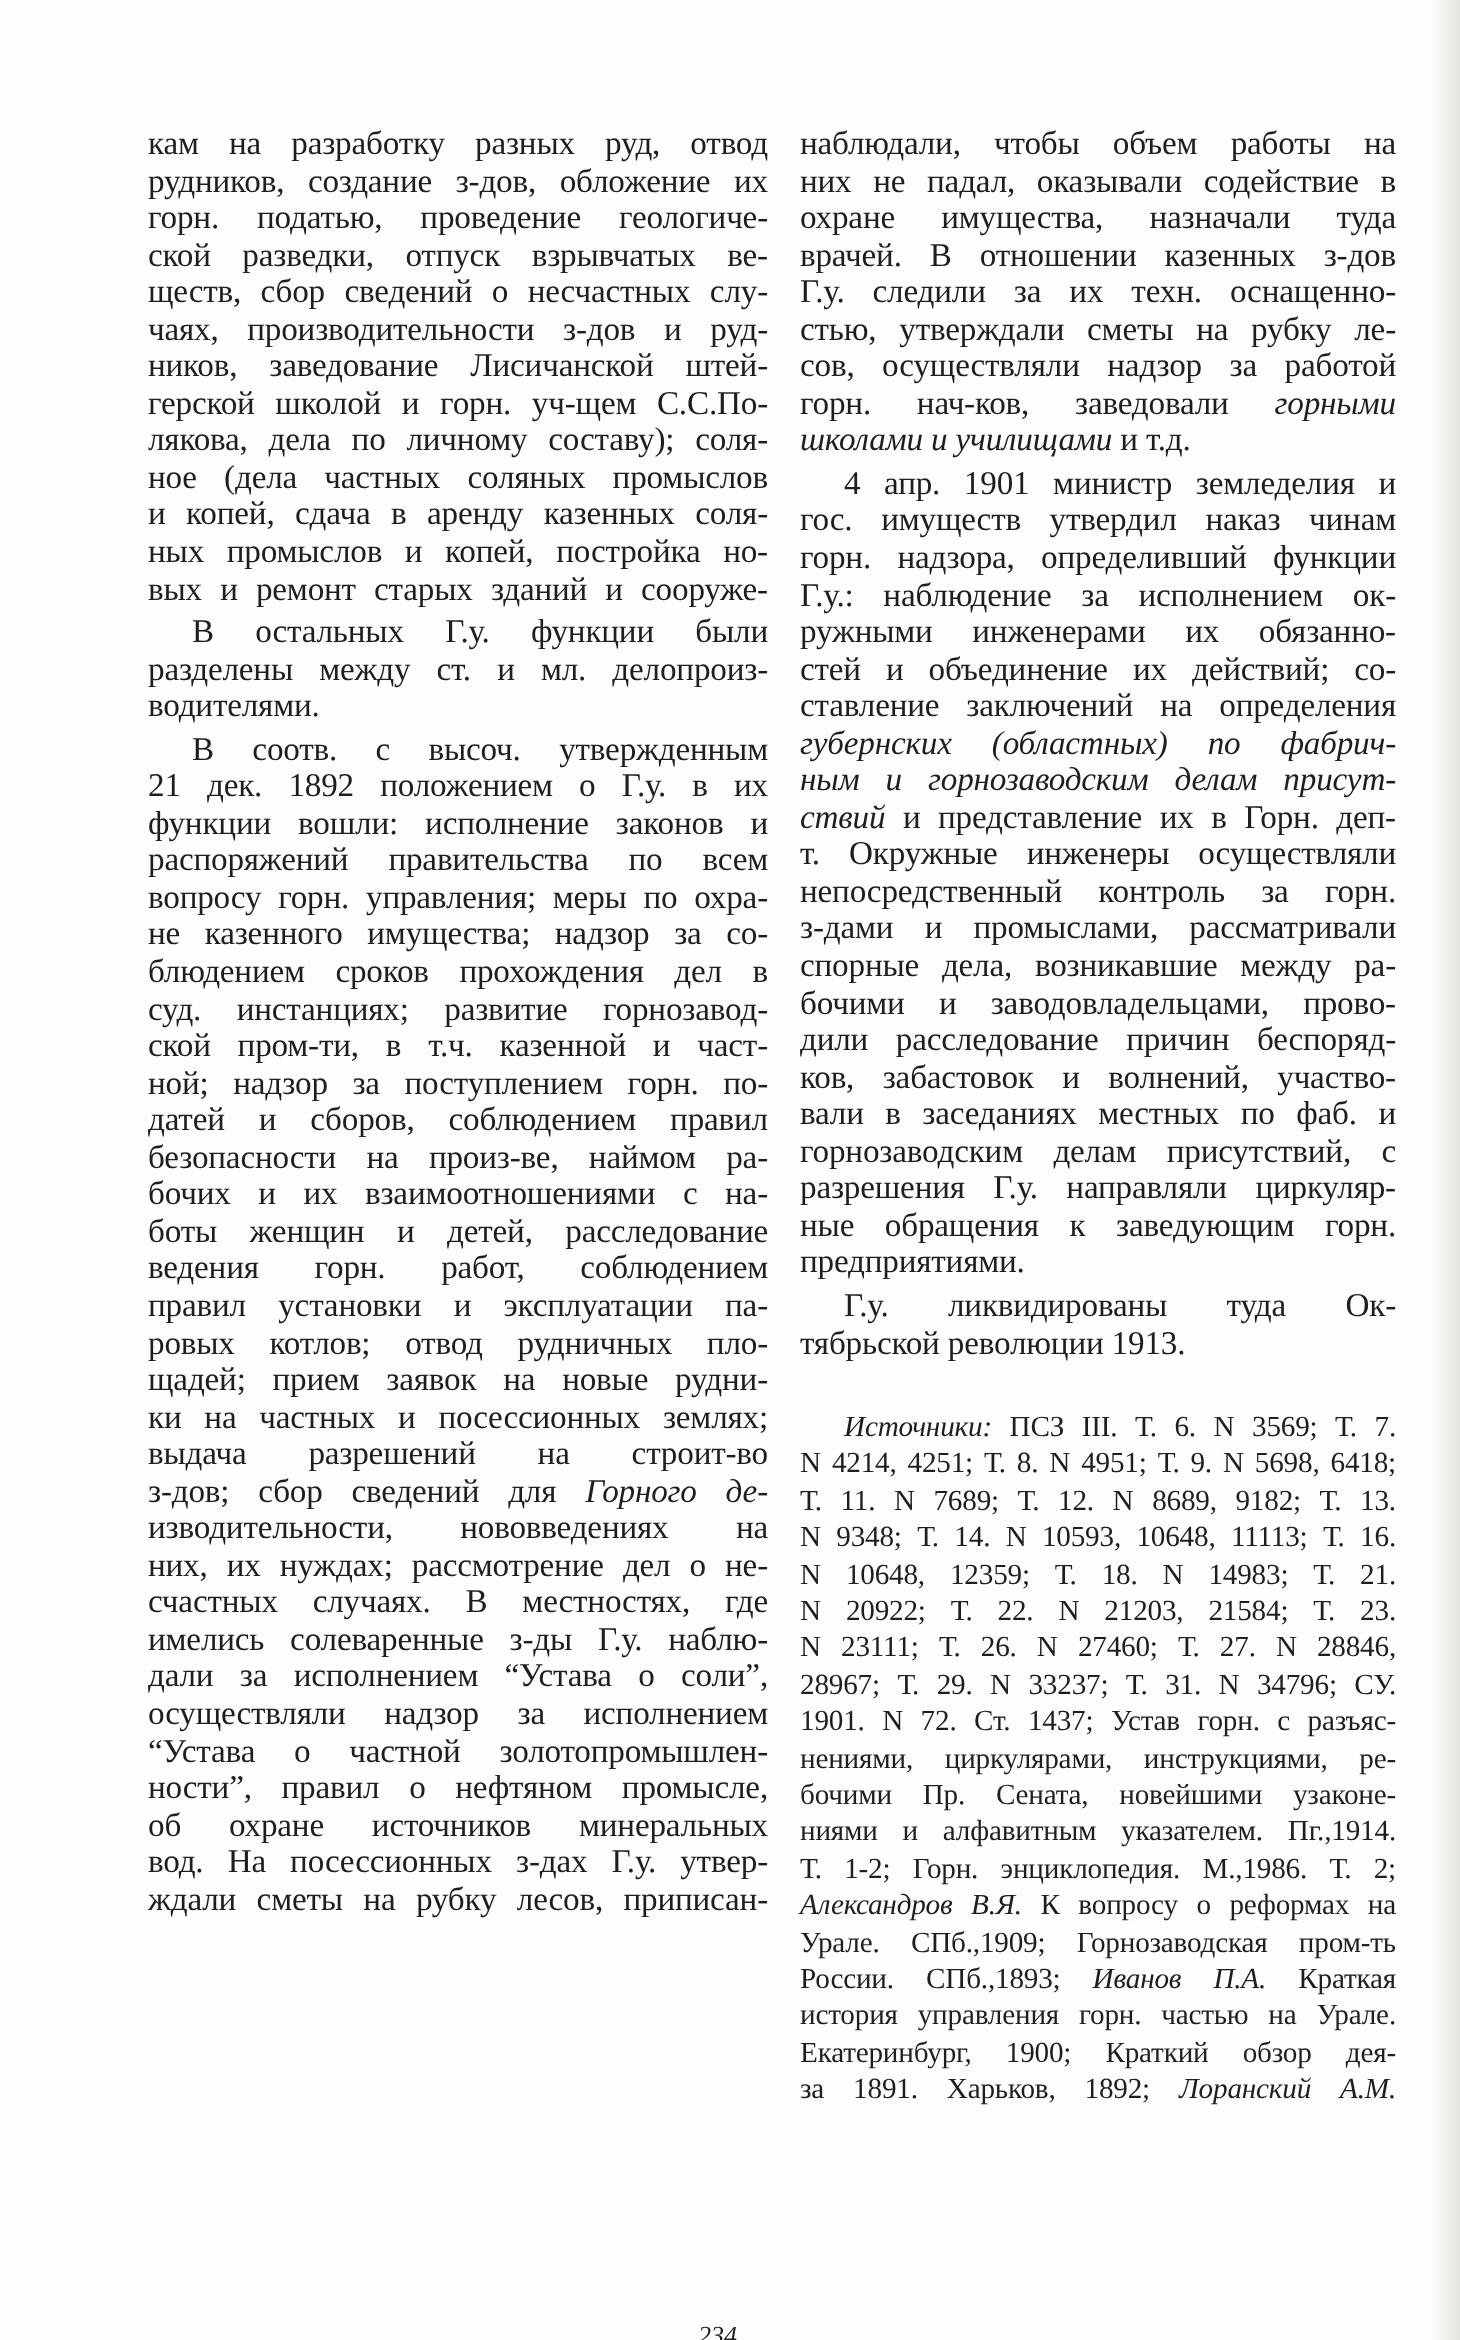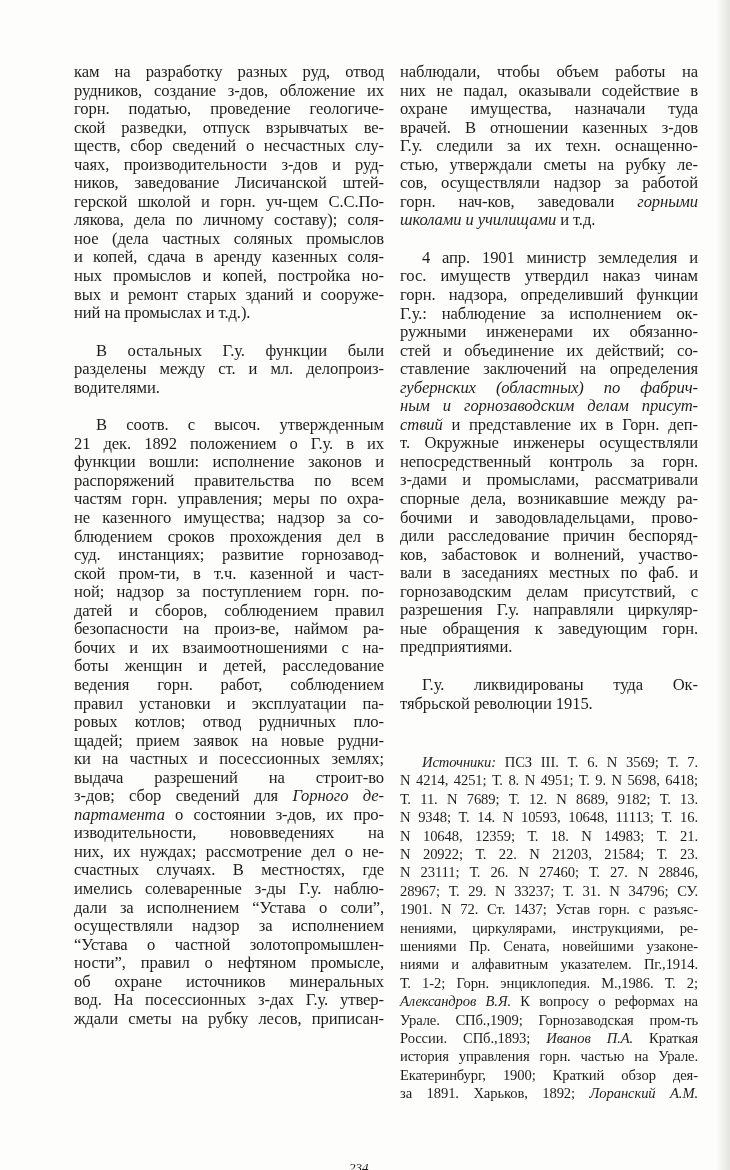--- a/index.html
+++ b/index.html
@@ -19,21 +19,21 @@
     top: 63px;
     font-size: 16.6px;
     line-height: 18.55px;
     text-align: justify;
     letter-spacing: -0.1px;
   }
   .col.left { left: 74px; width: 310px; }
   .col.right { left: 400px; width: 298px; }
   .line { display: block; white-space: nowrap; text-align: justify; text-align-last: justify; height: 18.55px; }
   .line.last { text-align-last: left; }
-  .indent { padding-left: 22px; margin-top: 16px; }
+  .indent { padding-left: 22px; }
   .gap-small { height: 3px; display: block; }
   .sources { font-size: 14.6px; line-height: 18.4px; }
   .sources .line { height: 18.4px; }
   .it { font-style: italic; }
   .gap-sources { height: 24px; display: block; }
   .page-num {
     position: absolute; left: 349px; top: 1126px;
     font-style: italic; font-size: 13px; margin-top: 34px;
   }
 </style>
@@ -50,52 +50,50 @@
       <span class="line"><span>ской разведки, отпуск взрывчатых ве-</span></span>
       <span class="line"><span>ществ, сбор сведений о несчастных слу-</span></span>
       <span class="line"><span>чаях, производительности з-дов и руд-</span></span>
       <span class="line"><span>ников, заведование Лисичанской штей-</span></span>
       <span class="line"><span>герской школой и горн. уч-щем С.С.По-</span></span>
       <span class="line"><span>лякова, дела по личному составу); соля-</span></span>
       <span class="line"><span>ное (дела частных соляных промыслов</span></span>
       <span class="line"><span>и копей, сдача в аренду казенных соля-</span></span>
       <span class="line"><span>ных промыслов и копей, постройка но-</span></span>
       <span class="line"><span>вых и ремонт старых зданий и сооруже-</span></span>
-      <span class="line last"><span>ний на промыслах и т.д.).</span></span>
     </div>
     <span class="gap-small"></span>
     <div>
       <span class="line indent"><span>В остальных Г.у. функции были</span></span>
       <span class="line"><span>разделены между ст. и мл. делопроиз-</span></span>
       <span class="line last"><span>водителями.</span></span>
     </div>
     <span class="gap-small"></span>
     <div>
       <span class="line indent"><span>В соотв. с высоч. утвержденным</span></span>
       <span class="line"><span>21 дек. 1892 положением о Г.у. в их</span></span>
       <span class="line"><span>функции вошли: исполнение законов и</span></span>
       <span class="line"><span>распоряжений правительства по всем</span></span>
-      <span class="line"><span>частям горн. управления; меры по охра-</span></span>
+      <span class="line"><span>вопросу горн. управления; меры по охра-</span></span>
       <span class="line"><span>не казенного имущества; надзор за со-</span></span>
       <span class="line"><span>блюдением сроков прохождения дел в</span></span>
       <span class="line"><span>суд. инстанциях; развитие горнозавод-</span></span>
       <span class="line"><span>ской пром-ти, в т.ч. казенной и част-</span></span>
       <span class="line"><span>ной; надзор за поступлением горн. по-</span></span>
       <span class="line"><span>датей и сборов, соблюдением правил</span></span>
       <span class="line"><span>безопасности на произ-ве, наймом ра-</span></span>
       <span class="line"><span>бочих и их взаимоотношениями с на-</span></span>
       <span class="line"><span>боты женщин и детей, расследование</span></span>
       <span class="line"><span>ведения горн. работ, соблюдением</span></span>
       <span class="line"><span>правил установки и эксплуатации па-</span></span>
       <span class="line"><span>ровых котлов; отвод рудничных пло-</span></span>
       <span class="line"><span>щадей; прием заявок на новые рудни-</span></span>
       <span class="line"><span>ки на частных и посессионных землях;</span></span>
       <span class="line"><span>выдача разрешений на строит-во</span></span>
       <span class="line"><span>з-дов; сбор сведений для </span><span class="it">Горного де-</span></span>
-      <span class="line"><span class="it">партамента</span><span> о состоянии з-дов, их про-</span></span>
       <span class="line"><span>изводительности, нововведениях на</span></span>
       <span class="line"><span>них, их нуждах; рассмотрение дел о не-</span></span>
       <span class="line"><span>счастных случаях. В местностях, где</span></span>
       <span class="line"><span>имелись солеваренные з-ды Г.у. наблю-</span></span>
       <span class="line"><span>дали за исполнением “Устава о соли”,</span></span>
       <span class="line"><span>осуществляли надзор за исполнением</span></span>
       <span class="line"><span>“Устава о частной золотопромышлен-</span></span>
       <span class="line"><span>ности”, правил о нефтяном промысле,</span></span>
       <span class="line"><span>об охране источников минеральных</span></span>
       <span class="line"><span>вод. На посессионных з-дах Г.у. утвер-</span></span>
@@ -135,35 +133,35 @@
       <span class="line"><span>ков, забастовок и волнений, участво-</span></span>
       <span class="line"><span>вали в заседаниях местных по фаб. и</span></span>
       <span class="line"><span>горнозаводским делам присутствий, с</span></span>
       <span class="line"><span>разрешения Г.у. направляли циркуляр-</span></span>
       <span class="line"><span>ные обращения к заведующим горн.</span></span>
       <span class="line last"><span>предприятиями.</span></span>
     </div>
     <span class="gap-small"></span>
     <div>
       <span class="line indent"><span>Г.у. ликвидированы туда Ок-</span></span>
-      <span class="line last"><span>тябрьской революции 1915.</span></span>
+      <span class="line last"><span>тябрьской революции 1913.</span></span>
     </div>
     <span class="gap-sources"></span>
     <div class="sources">
       <span class="line indent"><span class="it">Источники:</span><span> ПСЗ III. Т. 6. N 3569; Т. 7.</span></span>
       <span class="line"><span>N 4214, 4251; Т. 8. N 4951; Т. 9. N 5698, 6418;</span></span>
       <span class="line"><span>Т. 11. N 7689; Т. 12. N 8689, 9182; Т. 13.</span></span>
       <span class="line"><span>N 9348; Т. 14. N 10593, 10648, 11113; Т. 16.</span></span>
       <span class="line"><span>N 10648, 12359; Т. 18. N 14983; Т. 21.</span></span>
       <span class="line"><span>N 20922; Т. 22. N 21203, 21584; Т. 23.</span></span>
       <span class="line"><span>N 23111; Т. 26. N 27460; Т. 27. N 28846,</span></span>
       <span class="line"><span>28967; Т. 29. N 33237; Т. 31. N 34796; СУ.</span></span>
       <span class="line"><span>1901. N 72. Ст. 1437; Устав горн. с разъяс-</span></span>
       <span class="line"><span>нениями, циркулярами, инструкциями, ре-</span></span>
-      <span class="line"><span>шениями Пр. Сената, новейшими узаконе-</span></span>
+      <span class="line"><span>бочими Пр. Сената, новейшими узаконе-</span></span>
       <span class="line"><span>ниями и алфавитным указателем. Пг.,1914.</span></span>
       <span class="line"><span>Т. 1-2; Горн. энциклопедия. М.,1986. Т. 2;</span></span>
       <span class="line"><span class="it">Александров В.Я.</span><span> К вопросу о реформах на</span></span>
       <span class="line"><span>Урале. СПб.,1909; Горнозаводская пром-ть</span></span>
       <span class="line"><span>России. СПб.,1893; </span><span class="it">Иванов П.А.</span><span> Краткая</span></span>
       <span class="line"><span>история управления горн. частью на Урале.</span></span>
       <span class="line"><span>Екатеринбург, 1900; Краткий обзор дея-</span></span>
       <span class="line"><span>за 1891. Харьков, 1892; </span><span class="it">Лоранский А.М.</span></span>
     </div>
   </div>

